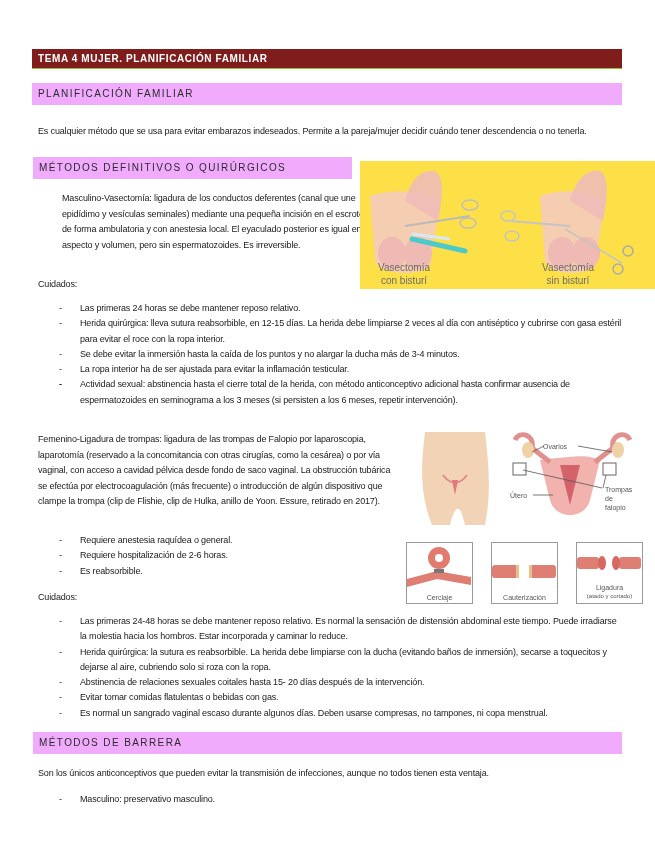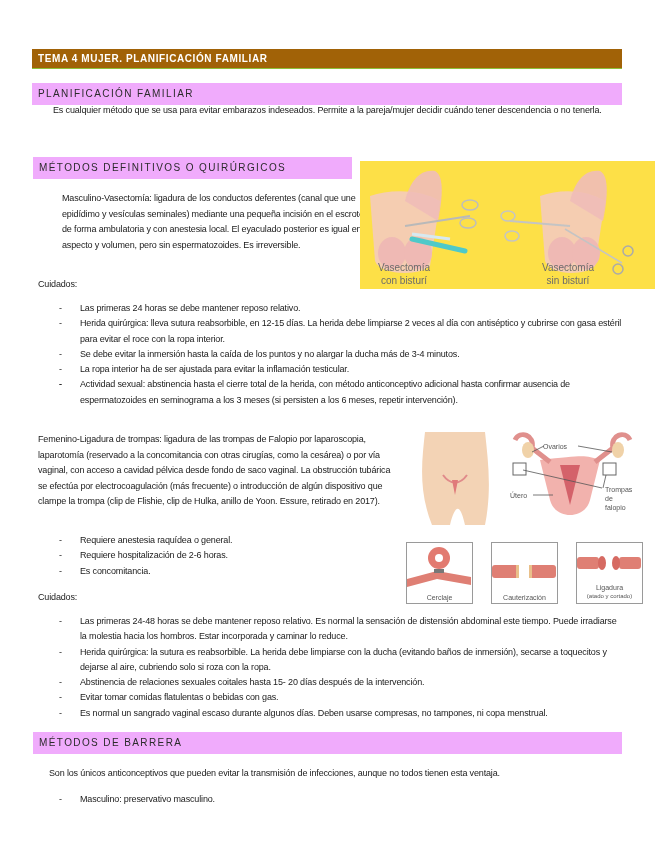--- a/index.html
+++ b/index.html
@@ -4,21 +4,21 @@
 <style>
   html, body { margin: 0; padding: 0; background: #ffffff; }
   body {
     width: 655px; height: 848px; position: relative; overflow: hidden;
     font-family: "Liberation Sans", "DejaVu Sans", sans-serif;
     color: #1a1a1a;
   }
   .abs { position: absolute; }
   .bar-main {
     left: 32px; top: 49px; width: 590px; height: 20px;
-    background: #a16207; border-bottom: 1px solid #8fc03a;
+    background: #7f1d1d; border-bottom: 1px solid #8fc03a;
     color: #ffffff; font-weight: bold; font-size: 10px;
     letter-spacing: 0.6px; line-height: 20px; padding-left: 6px; box-sizing: border-box;
   }
   .bar-sub {
     background: #f0abfc; color: #2b2b2b; font-size: 10px;
     letter-spacing: 1.4px; line-height: 22px; padding-left: 6px; box-sizing: border-box;
     height: 22px;
   }
   .p {
     font-size: 9px; line-height: 15.5px; letter-spacing: -0.15px; margin: 0;
@@ -37,21 +37,21 @@
   .cap { font-size: 10px; color: #6b6b6b; text-align: center; line-height: 13px; }
   .sm-cap { font-size: 7px; color: #555; text-align: center; line-height: 9px; }
   .frame { border: 1.5px solid #9a9a9a; background: #fff; box-sizing: border-box; }
 </style>
 </head>
 <body>
 
 <div class="abs bar-main">TEMA 4 MUJER. PLANIFICACIÓN FAMILIAR</div>
 
 <div class="abs bar-sub" style="left:32px; top:83px; width:590px;">PLANIFICACIÓN FAMILIAR</div>
-<p class="abs p" style="left:38px; top:103px; width:580px;margin-left:15px;">Es cualquier método que se usa para evitar embarazos indeseados. Permite a la pareja/mujer decidir cuándo tener descendencia o no tenerla.</p>
+<p class="abs p" style="left:38px; top:124px; width:580px;">Es cualquier método que se usa para evitar embarazos indeseados. Permite a la pareja/mujer decidir cuándo tener descendencia o no tenerla.</p>
 
 <div class="abs bar-sub" style="left:33px; top:157px; width:319px;">MÉTODOS DEFINITIVOS O QUIRÚRGICOS</div>
 
 <p class="abs p" style="left:38px; top:191px; width:310px;margin-left:24px;">Masculino-Vasectomía: ligadura de los conductos deferentes (canal que une epidídimo y vesículas seminales) mediante una pequeña incisión en el escroto de forma ambulatoria y con anestesia local. El eyaculado posterior es igual en aspecto y volumen, pero sin espermatozoides. Es irreversible.</p>
 
 <div class="abs img-box" style="left:360px; top:161px; width:334px; height:128px; background:#fde047;">
   <svg width="277" height="128" viewBox="0 0 277 128">
 
     <path d="M10 35 C 30 28, 60 28, 80 40 L 70 105 C 60 115, 20 115, 15 100 Z" fill="#f3c9c4" opacity="0.85"></path>
     <path d="M45 40 C 50 20, 60 8, 75 10 C 85 15, 82 40, 78 60 Z" fill="#f0bdb8" opacity="0.9"></path>
@@ -123,21 +123,21 @@
   <div class="abs sm-cap" style="left:195px; top:55px; text-align:left;">
     <div>Trompas</div>
     <div>de</div>
     <div>falopio</div>
   </div>
 </div>
 
 <ul class="abs dash" style="left:53px; top:533px; width:320px;">
   <li><span class="bullet">-</span><span>Requiere anestesia raquídea o general.</span></li>
   <li><span class="bullet">-</span><span>Requiere hospitalización de 2-6 horas.</span></li>
-  <li><span class="bullet">-</span><span>Es concomitancia.</span></li>
+  <li><span class="bullet">-</span><span>Es reabsorbible.</span></li>
 </ul>
 
 <div class="abs frame" style="left:406px; top:542px; width:67px; height:62px;">
   <svg width="64" height="46" viewBox="0 0 64 46">
     <circle cx="32" cy="15" r="11" fill="#e27a70"></circle>
     <circle cx="32" cy="15" r="4" fill="#fff"></circle>
     <path d="M0 36 L 30 28 L 64 34 L 64 42 L 30 36 L 0 44 Z" fill="#df7f74"></path>
     <rect x="27" y="26" width="10" height="4" fill="#777"></rect>
   </svg>
   <div class="sm-cap">Cerclaje</div>
@@ -166,16 +166,16 @@
 
 <ul class="abs dash" style="left:53px; top:614px; width:570px;">
   <li><span class="bullet">-</span><span>Las primeras 24-48 horas se debe mantener reposo relativo. Es normal la sensación de distensión abdominal este tiempo. Puede irradiarse la molestia hacia los hombros. Estar incorporada y caminar lo reduce.</span></li>
   <li><span class="bullet">-</span><span>Herida quirúrgica: la sutura es reabsorbible. La herida debe limpiarse con la ducha (evitando baños de inmersión), secarse a toquecitos y dejarse al aire, cubriendo solo si roza con la ropa.</span></li>
   <li><span class="bullet">-</span><span>Abstinencia de relaciones sexuales coitales hasta 15- 20 días después de la intervención.</span></li>
   <li><span class="bullet">-</span><span>Evitar tomar comidas flatulentas o bebidas con gas.</span></li>
   <li><span class="bullet">-</span><span>Es normal un sangrado vaginal escaso durante algunos días. Deben usarse compresas, no tampones, ni copa menstrual.</span></li>
 </ul>
 
 <div class="abs bar-sub" style="left:33px; top:732px; width:589px;">MÉTODOS DE BARRERA</div>
-<p class="abs p" style="left:38px; top:766px; width:580px;margin-left:11px;">Son los únicos anticonceptivos que pueden evitar la transmisión de infecciones, aunque no todos tienen esta ventaja.</p>
+<p class="abs p" style="left:38px; top:766px; width:580px;">Son los únicos anticonceptivos que pueden evitar la transmisión de infecciones, aunque no todos tienen esta ventaja.</p>
 <ul class="abs dash" style="left:53px; top:792px; width:570px;">
   <li><span class="bullet">-</span><span>Masculino: preservativo masculino.</span></li>
 </ul>
 
 </body></html>

